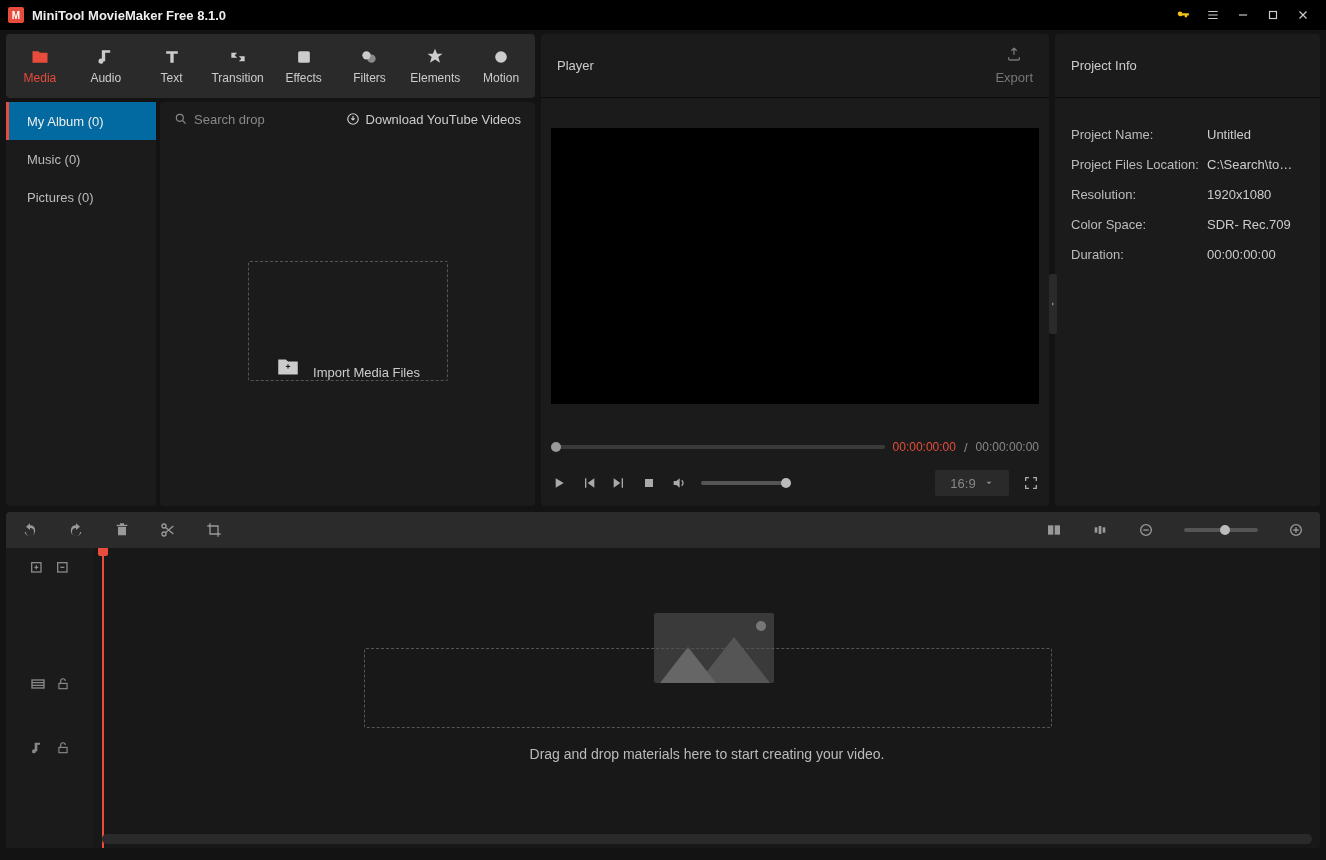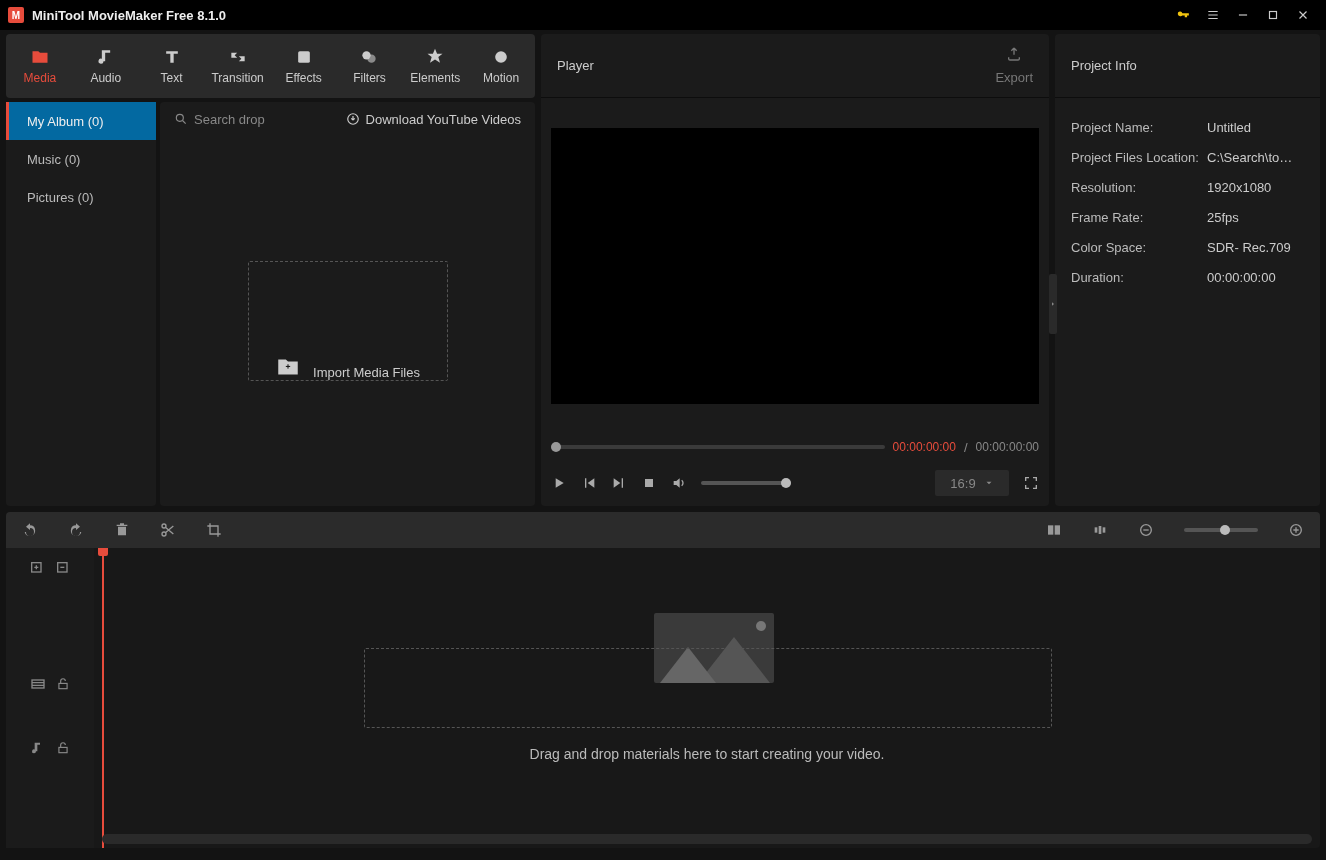--- a/index.html
+++ b/index.html
@@ -49,21 +49,21 @@
 .time-tot { color: #888; font-size: 12px; }
 .controls-row { height: 46px; padding: 0 10px; display: flex; align-items: center; gap: 14px; }
 .ctl { cursor: pointer; color: #aaa; display: flex; align-items: center; }
 .ctl svg { width: 16px; height: 16px; }
 .vol-track { width: 90px; height: 4px; background: #555; border-radius: 2px; position: relative; }
 .vol-track .hndl { position: absolute; right: 0; top: -3px; width: 10px; height: 10px; background: #bbb; border-radius: 50%; }
 .aspect-dd { margin-left: auto; background: #2a2a2a; height: 26px; width: 74px; display: flex; align-items: center; justify-content: center; gap: 8px; color: #888; cursor: pointer; border-radius: 2px; }
 
 .info-panel { flex: 1; background: #1b1b1b; border-radius: 4px; display: flex; flex-direction: column; position: relative; }
 .info-body { padding: 14px 16px; }
-.info-row { display: flex; height: 30px; align-items: center; }
+.info-row { display: flex; height: 30px; align-items: flex-end; }
 .info-row .lbl { width: 136px; color: #bbb; }
 .info-row .val { color: #ccc; }
 .collapse-handle { position: absolute; left: -6px; top: 240px; width: 8px; height: 60px; background: #2a2a2a; display: flex; align-items: center; justify-content: center; cursor: pointer; border-radius: 2px; }
 
 .tl-toolbar { height: 36px; background: #2b2b2b; margin: 6px 6px 0 6px; display: flex; align-items: center; padding: 0 16px; gap: 30px; border-radius: 4px 4px 0 0; }
 .tl-toolbar .spacer { flex: 1; }
 .tlbtn { cursor: pointer; color: #999; display:flex; align-items:center; }
 .tlbtn svg { width: 16px; height: 16px; }
 .zoom-track { width: 74px; height: 4px; background: #555; border-radius: 2px; position: relative; }
 .zoom-track .hndl { position: absolute; left: 36px; top: -3px; width: 10px; height: 10px; background: #bbb; border-radius: 50%; }
@@ -298,24 +298,20 @@
         </div>
       <div class="info-row">
           <span class="lbl">Project Files Location:</span>
           <span class="val">C:\Search\to…</span>
         </div>
       <div class="info-row">
           <span class="lbl">Resolution:</span>
           <span class="val">1920x1080</span>
         </div>
       <div class="info-row">
-          <span class="lbl">Frame Rate:</span>
-          <span class="val">25fps</span>
-        </div>
-      <div class="info-row">
           <span class="lbl">Color Space:</span>
           <span class="val">SDR- Rec.709</span>
         </div>
       <div class="info-row">
           <span class="lbl">Duration:</span>
           <span class="val">00:00:00:00</span>
         </div>
     </div>
   </div>
 </div>

